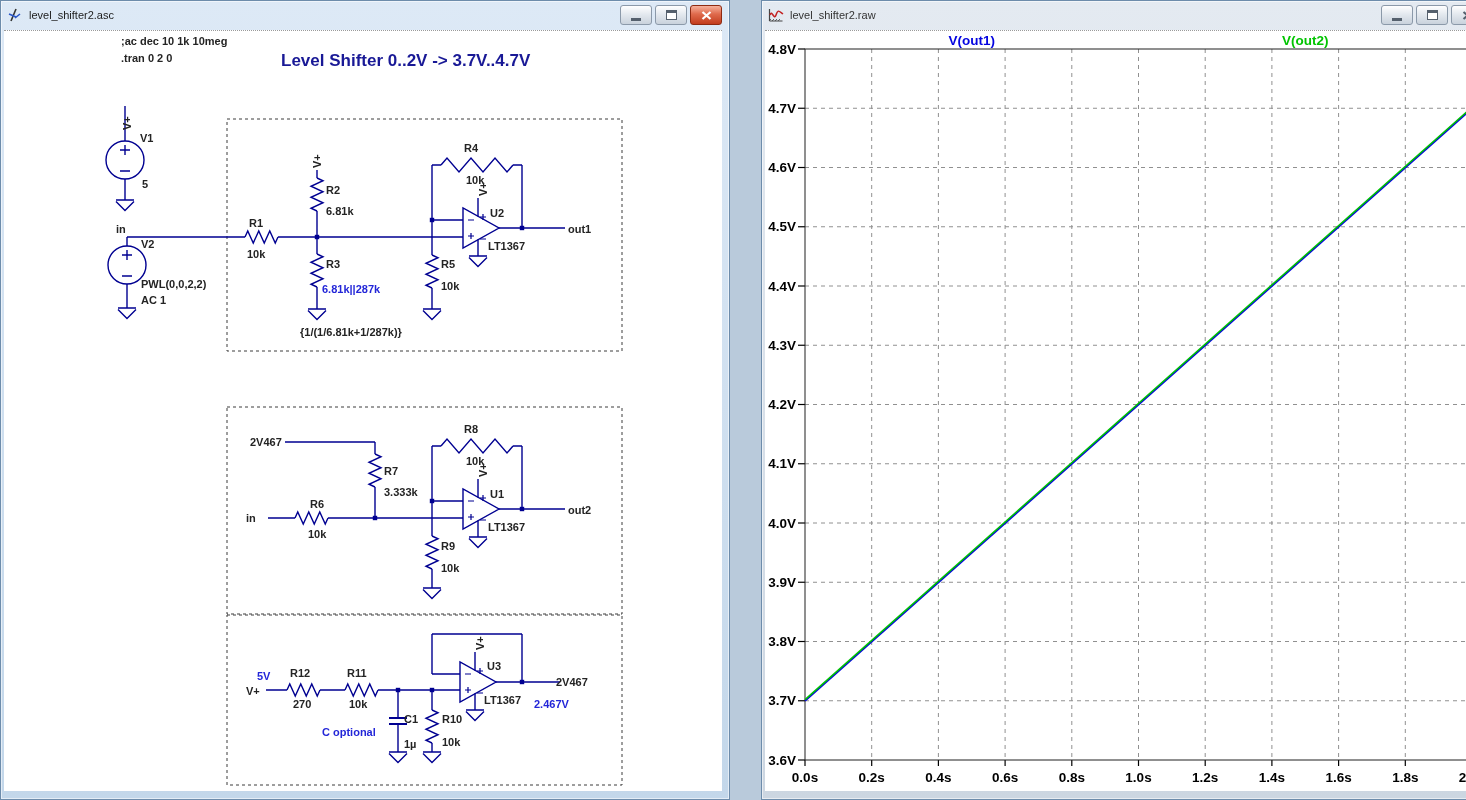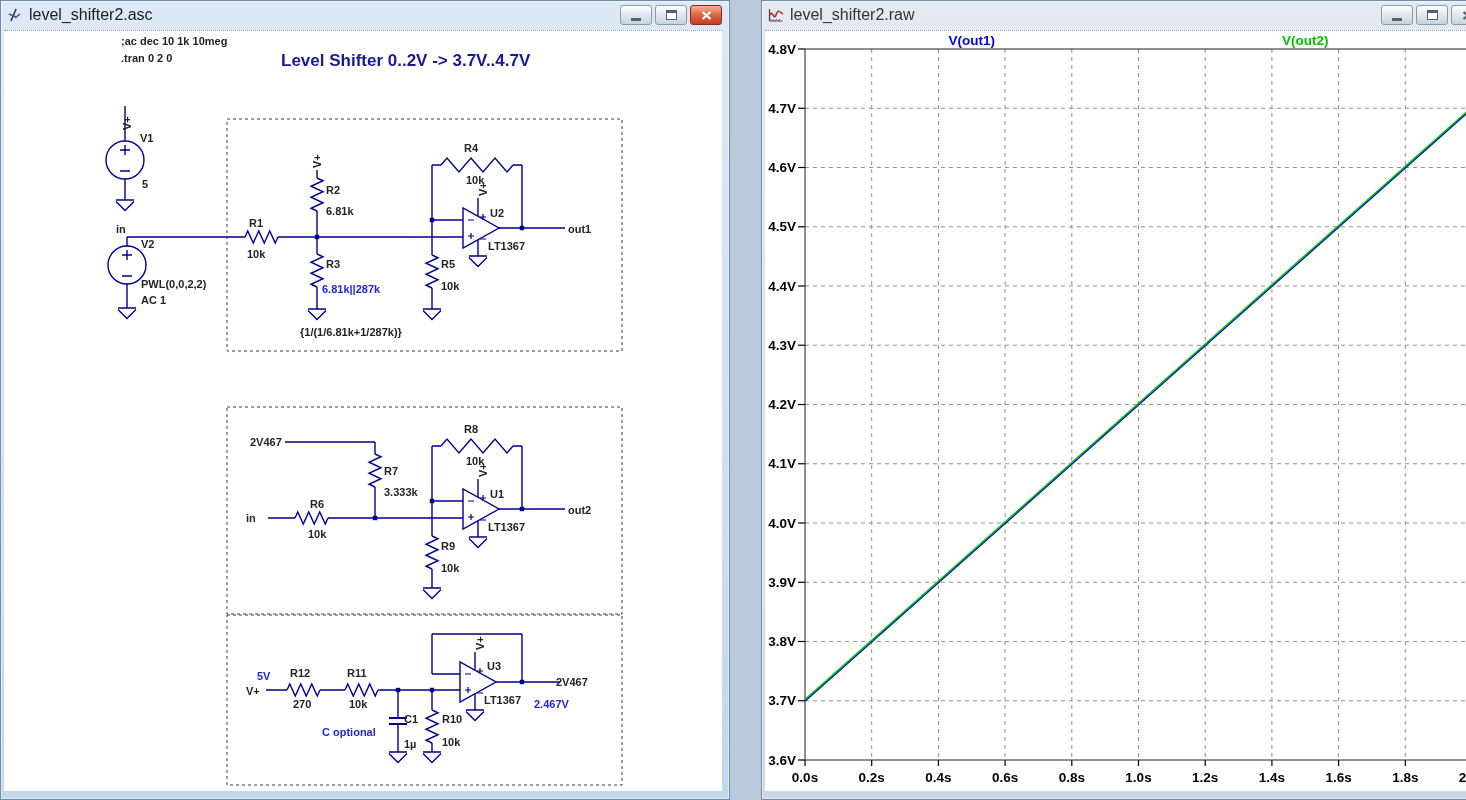--- a/index.html
+++ b/index.html
@@ -5,21 +5,21 @@
   html,body{margin:0;padding:0;}
   body{
     width:1466px;height:800px;position:relative;overflow:hidden;
     background:#b9cadb;font-family:"Liberation Sans",sans-serif;
   }
   .window{position:absolute;top:0;height:798px;border:1px solid #6d8cab;
     background:linear-gradient(#dde9f6,#c3d7ea);box-shadow:inset 0 0 0 1px rgba(255,255,255,.55);}
   #win-left{left:0;width:728px;}
   #win-right{left:761px;width:728px;background:linear-gradient(#e4eaf1,#ccd6e1);}
   .titlebar{height:28px;display:flex;align-items:center;padding:0 5px;}
-  .titletext{font-size:16px;color:#1c1c1c;margin-left:6px;flex:1;white-space:nowrap;}
+  .titletext{font-size:11px;color:#1c1c1c;margin-left:6px;flex:1;white-space:nowrap;}
   #win-right .titletext{color:#333;}
   .appicon{width:17px;height:16px;flex:0 0 auto;}
   .controls{display:flex;gap:3px;flex:0 0 auto;margin-right:2px;}
   .wbtn{width:32px;height:20px;border:1px solid #8b99a9;border-radius:3px;
     background:linear-gradient(#ffffff,#e4e9ef 45%,#c9d2dc);
     display:flex;align-items:center;justify-content:center;padding:0;cursor:default;}
   .wbtn.close-active{background:linear-gradient(#f6b19c,#df6a4c 45%,#c23d1e);border-color:#8e2a12;}
   .g-min{width:10px;height:3px;background:#55606d;margin-top:9px;}
   .g-restore{width:9px;height:8px;border:1px solid #55606d;background:#fff;box-shadow:inset 0 2px #55606d;}
   .canvas{position:absolute;left:3px;top:29px;width:718px;height:760px;background:#ffffff;

